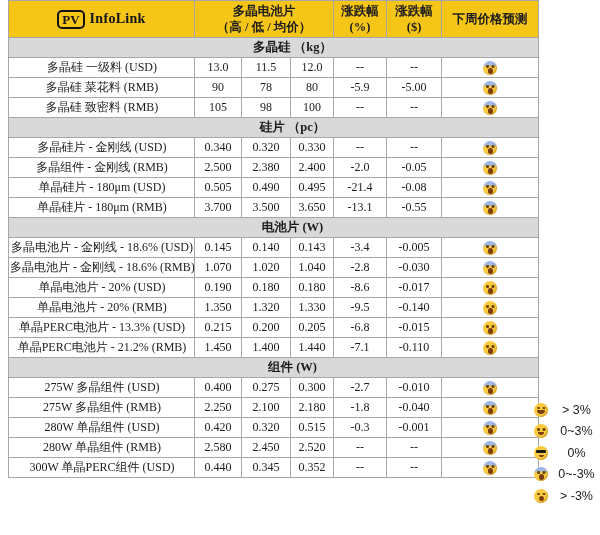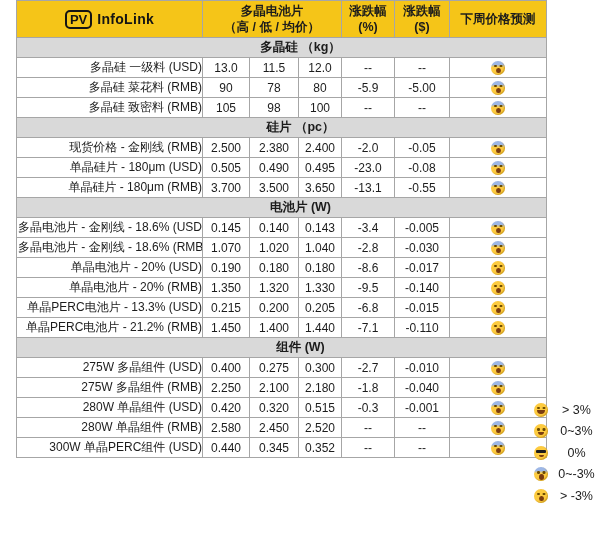--- a/index.html
+++ b/index.html
@@ -1,30 +1,30 @@
 <!DOCTYPE html>
 <html><head>
 <meta charset="utf-8">
 <style>
   html,body{margin:0;padding:0;}
   body{width:600px;height:535px;background:#ffffff;font-family:"Liberation Sans",sans-serif;}
   .page{position:relative;width:600px;height:535px;background:#ffffff;overflow:hidden;}
 
-  table.price-table{position:absolute;left:16px;top:0;border-collapse:collapse;table-layout:fixed;width:531px;}
+  table.price-table{position:absolute;left:8px;top:0;border-collapse:collapse;table-layout:fixed;width:531px;font-family:Liberation Serif, serif;}
   .price-table th,.price-table td{border:1px solid #a6a6a6;font-size:12px;color:#1c1c1c;padding:0;text-align:center;overflow:hidden;white-space:nowrap;}
 
   .head-row th{background:#f5c518;height:36px;font-weight:bold;font-size:12.5px;line-height:1.3;}
   .logo-cell{vertical-align:middle;}
   .logo-wrap{display:flex;align-items:center;justify-content:center;gap:5px;}
   .pv-badge{display:inline-block;border:2.5px solid #141414;border-radius:5px;font-weight:bold;font-size:13px;line-height:15px;padding:0 3px;color:#141414;}
   .brand{font-size:14px;font-weight:bold;color:#141414;letter-spacing:.3px;}
 
   .section-row td{background:#d9d9d9;font-weight:bold;height:19px;font-size:12.5px;padding-left:38px;}
   .data-row td{height:19px;background:#ffffff;}
-  td.cell-name{text-align:right;padding-left:1px;}
+  td.cell-name{text-align:center;padding-left:1px;}
   .neg{color:#c23b33;}
 
   
   .emo{position:relative;display:inline-block;width:14px;height:14px;border-radius:50%;background:#fdcb3f;vertical-align:middle;box-shadow:inset -1px -1px 1px rgba(160,110,0,.45);}
   .emo::before{content:"";position:absolute;top:4px;left:3px;width:2.5px;height:2.5px;border-radius:50%;background:#6b4a00;box-shadow:5.5px 0 0 #6b4a00;}
   .emo::after{content:"";position:absolute;}
   .emo-scream{background:linear-gradient(180deg,#9db7e6 0%,#9db7e6 25%,#fdcb3f 45%);}
   .emo-scream::after,.emo-weary::after{left:4.6px;top:6.8px;width:5px;height:5.6px;border-radius:50%;background:#7a3c10;}
   .emo-laugh::after{left:3px;top:7px;width:8px;height:4.5px;border-radius:0 0 8px 8px;background:#7a3c10;}
   .emo-smile::after{left:4px;top:8px;width:6px;height:3px;border-radius:0 0 6px 6px;background:#7a3c10;}
@@ -103,34 +103,43 @@
           <td>98</td>
           <td>100</td>
           <td>--</td>
           <td>--</td>
           <td><span class="emo emo-scream"></span></td>
         </tr>
         <tr class="section-row">
           <td colspan="7">硅片 （pc）</td>
         </tr>
         <tr class="data-row">
-          <td class="cell-name">现货价格 - 金刚线 (RMB)</td>
+          <td class="cell-name">多晶硅片 - 金刚线 (USD)</td>
+          <td>0.340</td>
+          <td>0.320</td>
+          <td>0.330</td>
+          <td>--</td>
+          <td>--</td>
+          <td><span class="emo emo-scream"></span></td>
+        </tr>
+        <tr class="data-row">
+          <td class="cell-name">多晶组件 - 金刚线 (RMB)</td>
           <td>2.500</td>
           <td>2.380</td>
           <td>2.400</td>
           <td class="neg">-2.0</td>
           <td class="neg">-0.05</td>
           <td><span class="emo emo-scream"></span></td>
         </tr>
         <tr class="data-row">
           <td class="cell-name">单晶硅片 - 180μm (USD)</td>
           <td>0.505</td>
           <td>0.490</td>
           <td>0.495</td>
-          <td class="neg">-23.0</td>
+          <td class="neg">-21.4</td>
           <td class="neg">-0.08</td>
           <td><span class="emo emo-scream"></span></td>
         </tr>
         <tr class="data-row">
           <td class="cell-name">单晶硅片 - 180μm (RMB)</td>
           <td>3.700</td>
           <td>3.500</td>
           <td>3.650</td>
           <td class="neg">-13.1</td>
           <td class="neg">-0.55</td>

